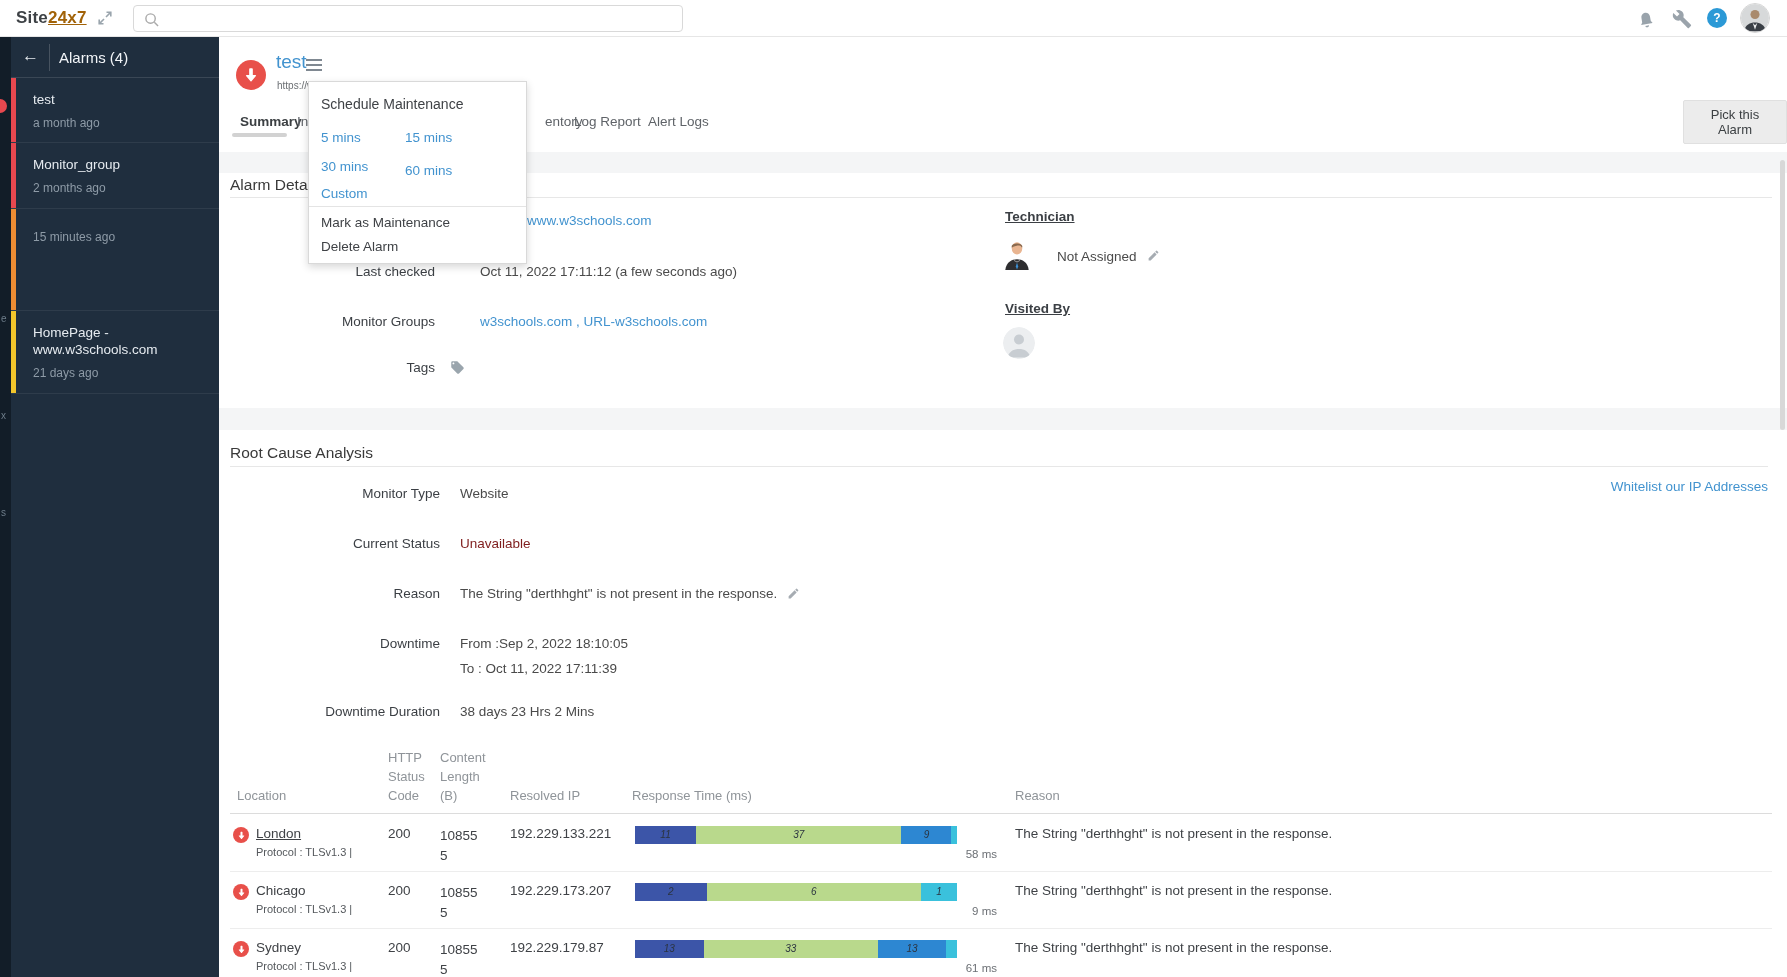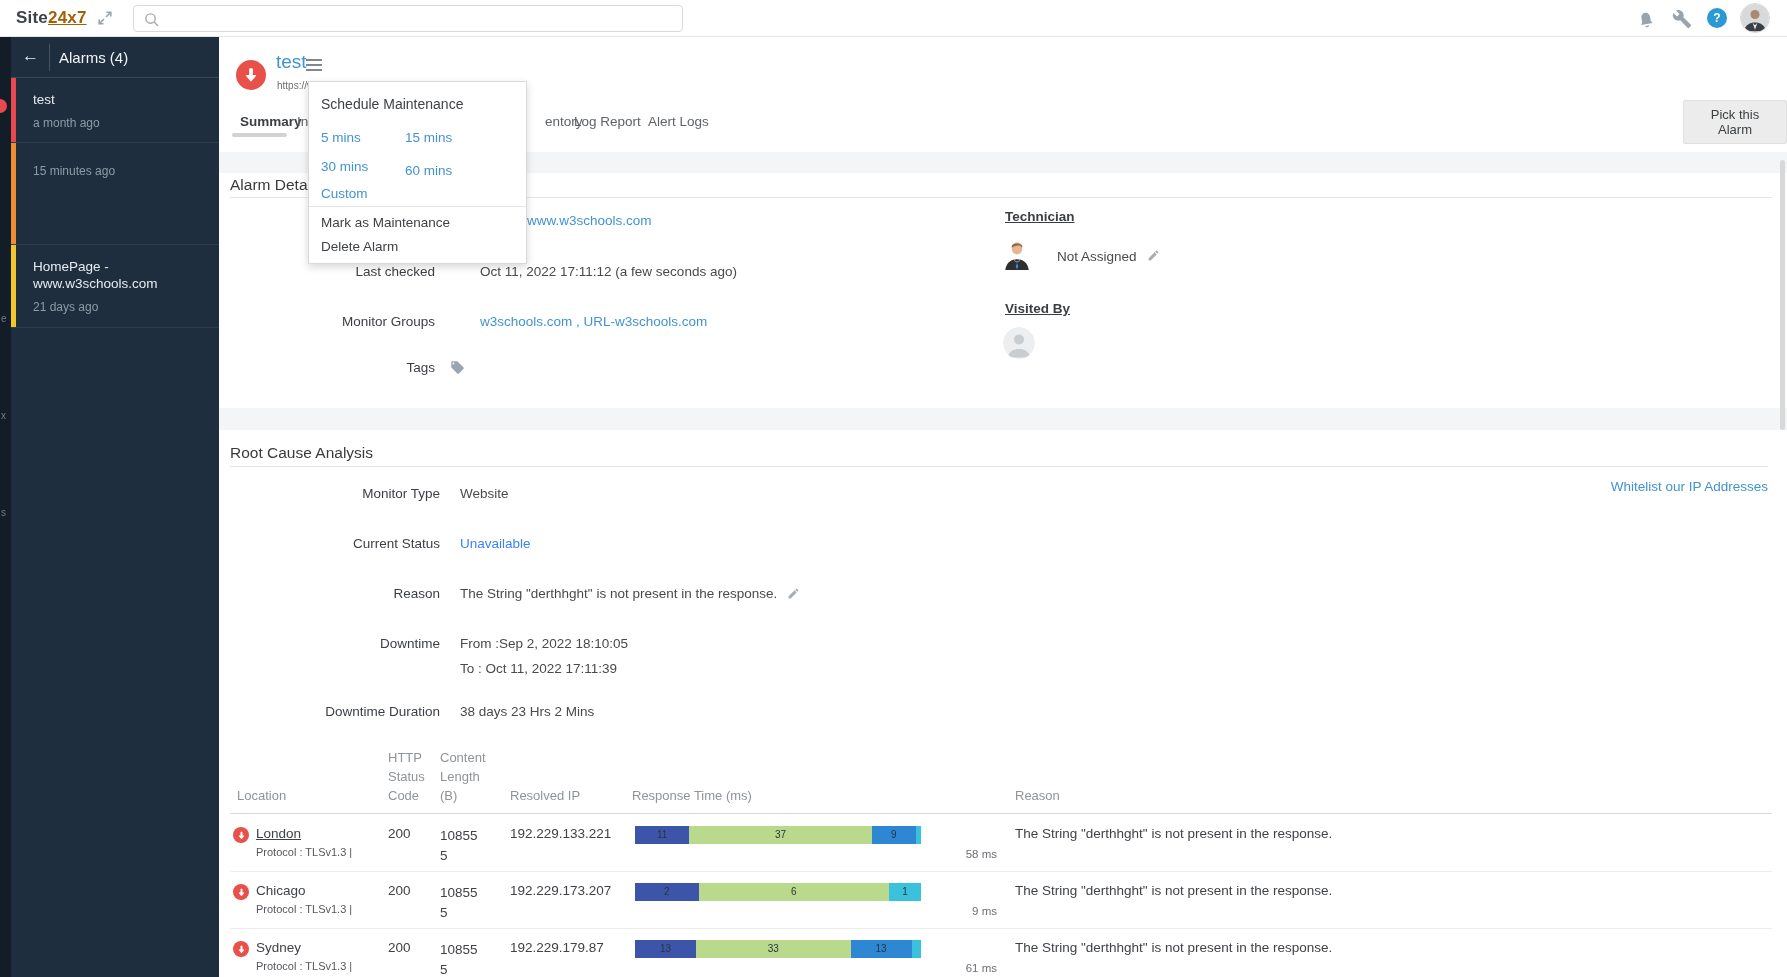--- a/index.html
+++ b/index.html
@@ -52,31 +52,31 @@
   .pick-btn { padding:6px 13px; background:#ececec; border:1px solid #e0e0e0; border-radius:2px; font-size:13px; color:#3c4043; cursor:pointer; font-family:inherit; }
 
   .grayband { left:219px; width:1568px; background:#f4f5f6; }
 
   
   .card-title { font-size:15.5px; color:#3a3a3a; }
   .hr { height:1px; background:#e7e7e7; }
   .row-label { width:210px; text-align:right; font-size:13.5px; color:#3b3f44; }
   .row-value { font-size:13.5px; color:#4a4a4a; }
   .link { color:#4293cf; cursor:pointer; text-decoration:none; }
-  .red { color:#3b82f6; }
+  .red { color:#7f1d1d; }
   .underhead { font-size:13.5px; font-weight:bold; text-decoration:underline; color:#3b3f44; }
   .pencil { width:13px; height:13px; cursor:pointer; margin-left:10px; }
 
   
   .th { font-size:13px; color:#8f9499; line-height:19px; }
   .loc-ic { width:16px; height:16px; border-radius:50%; background:#e8504a; }
   .loc-ic svg { display:block; margin:2.5px auto; }
   .cell { font-size:13.5px; color:#3f4246; }
   .sub { font-size:11px; color:#54585c; }
-  .bar { width:286px; height:18px; display:flex; overflow:hidden; }
+  .bar { width:322px; height:18px; display:flex; overflow:hidden;font-style:italic; }
   .seg { height:18px; font-size:10px; color:#2b3440; text-align:center; line-height:18px; overflow:hidden; white-space:nowrap; }
   .total { width:362px; text-align:right; font-size:11.5px; color:#6c7075; }
   .rowline { height:1px; background:#ededed; }
 
   
   .menu { left:308px; top:81px; width:219px; height:183px; background:#fff; border:1px solid #d9d9d9; box-shadow:0 3px 8px rgba(0,0,0,.16); z-index:50; }
   .menu-title { position:absolute; left:12px; top:14px; font-size:14px; color:#3f4246; }
   .m-link { position:absolute; font-size:13.5px; color:#4293cf; cursor:pointer; }
   .m-item { position:absolute; left:12px; font-size:13.5px; color:#3f4246; cursor:pointer; }
   .menu-hr { position:absolute; left:0; top:124px; width:100%; height:1px; background:#e4e4e4; }
@@ -136,20 +136,25 @@
     <div class="abs sb-head">
       <span class="sb-back">←</span>
       <span class="sb-divider"></span>
       <span class="sb-title">Alarms (4)</span>
     </div>
     <div class="abs sb-items">
       <div class="sb-item" style="min-height:65px;">
         <span class="sev" style="background: rgb(232, 72, 79);"></span>
         <div class="t">test</div>
         <div class="time">a month ago</div>
+      </div>
+      <div class="sb-item" style="min-height:66px;">
+        <span class="sev" style="background: rgb(232, 72, 79);"></span>
+        <div class="t">Monitor_group</div>
+        <div class="time">2 months ago</div>
       </div>
       <div class="sb-item" style="min-height:102px;">
         <span class="sev" style="background: rgb(238, 141, 51);"></span>
         <div class="time">15 minutes ago</div>
       </div>
       <div class="sb-item" style="min-height:83px;">
         <span class="sev" style="background: rgb(243, 198, 43);"></span>
         <div class="t">HomePage - www.w3schools.com</div>
         <div class="time">21 days ago</div>
       </div>

